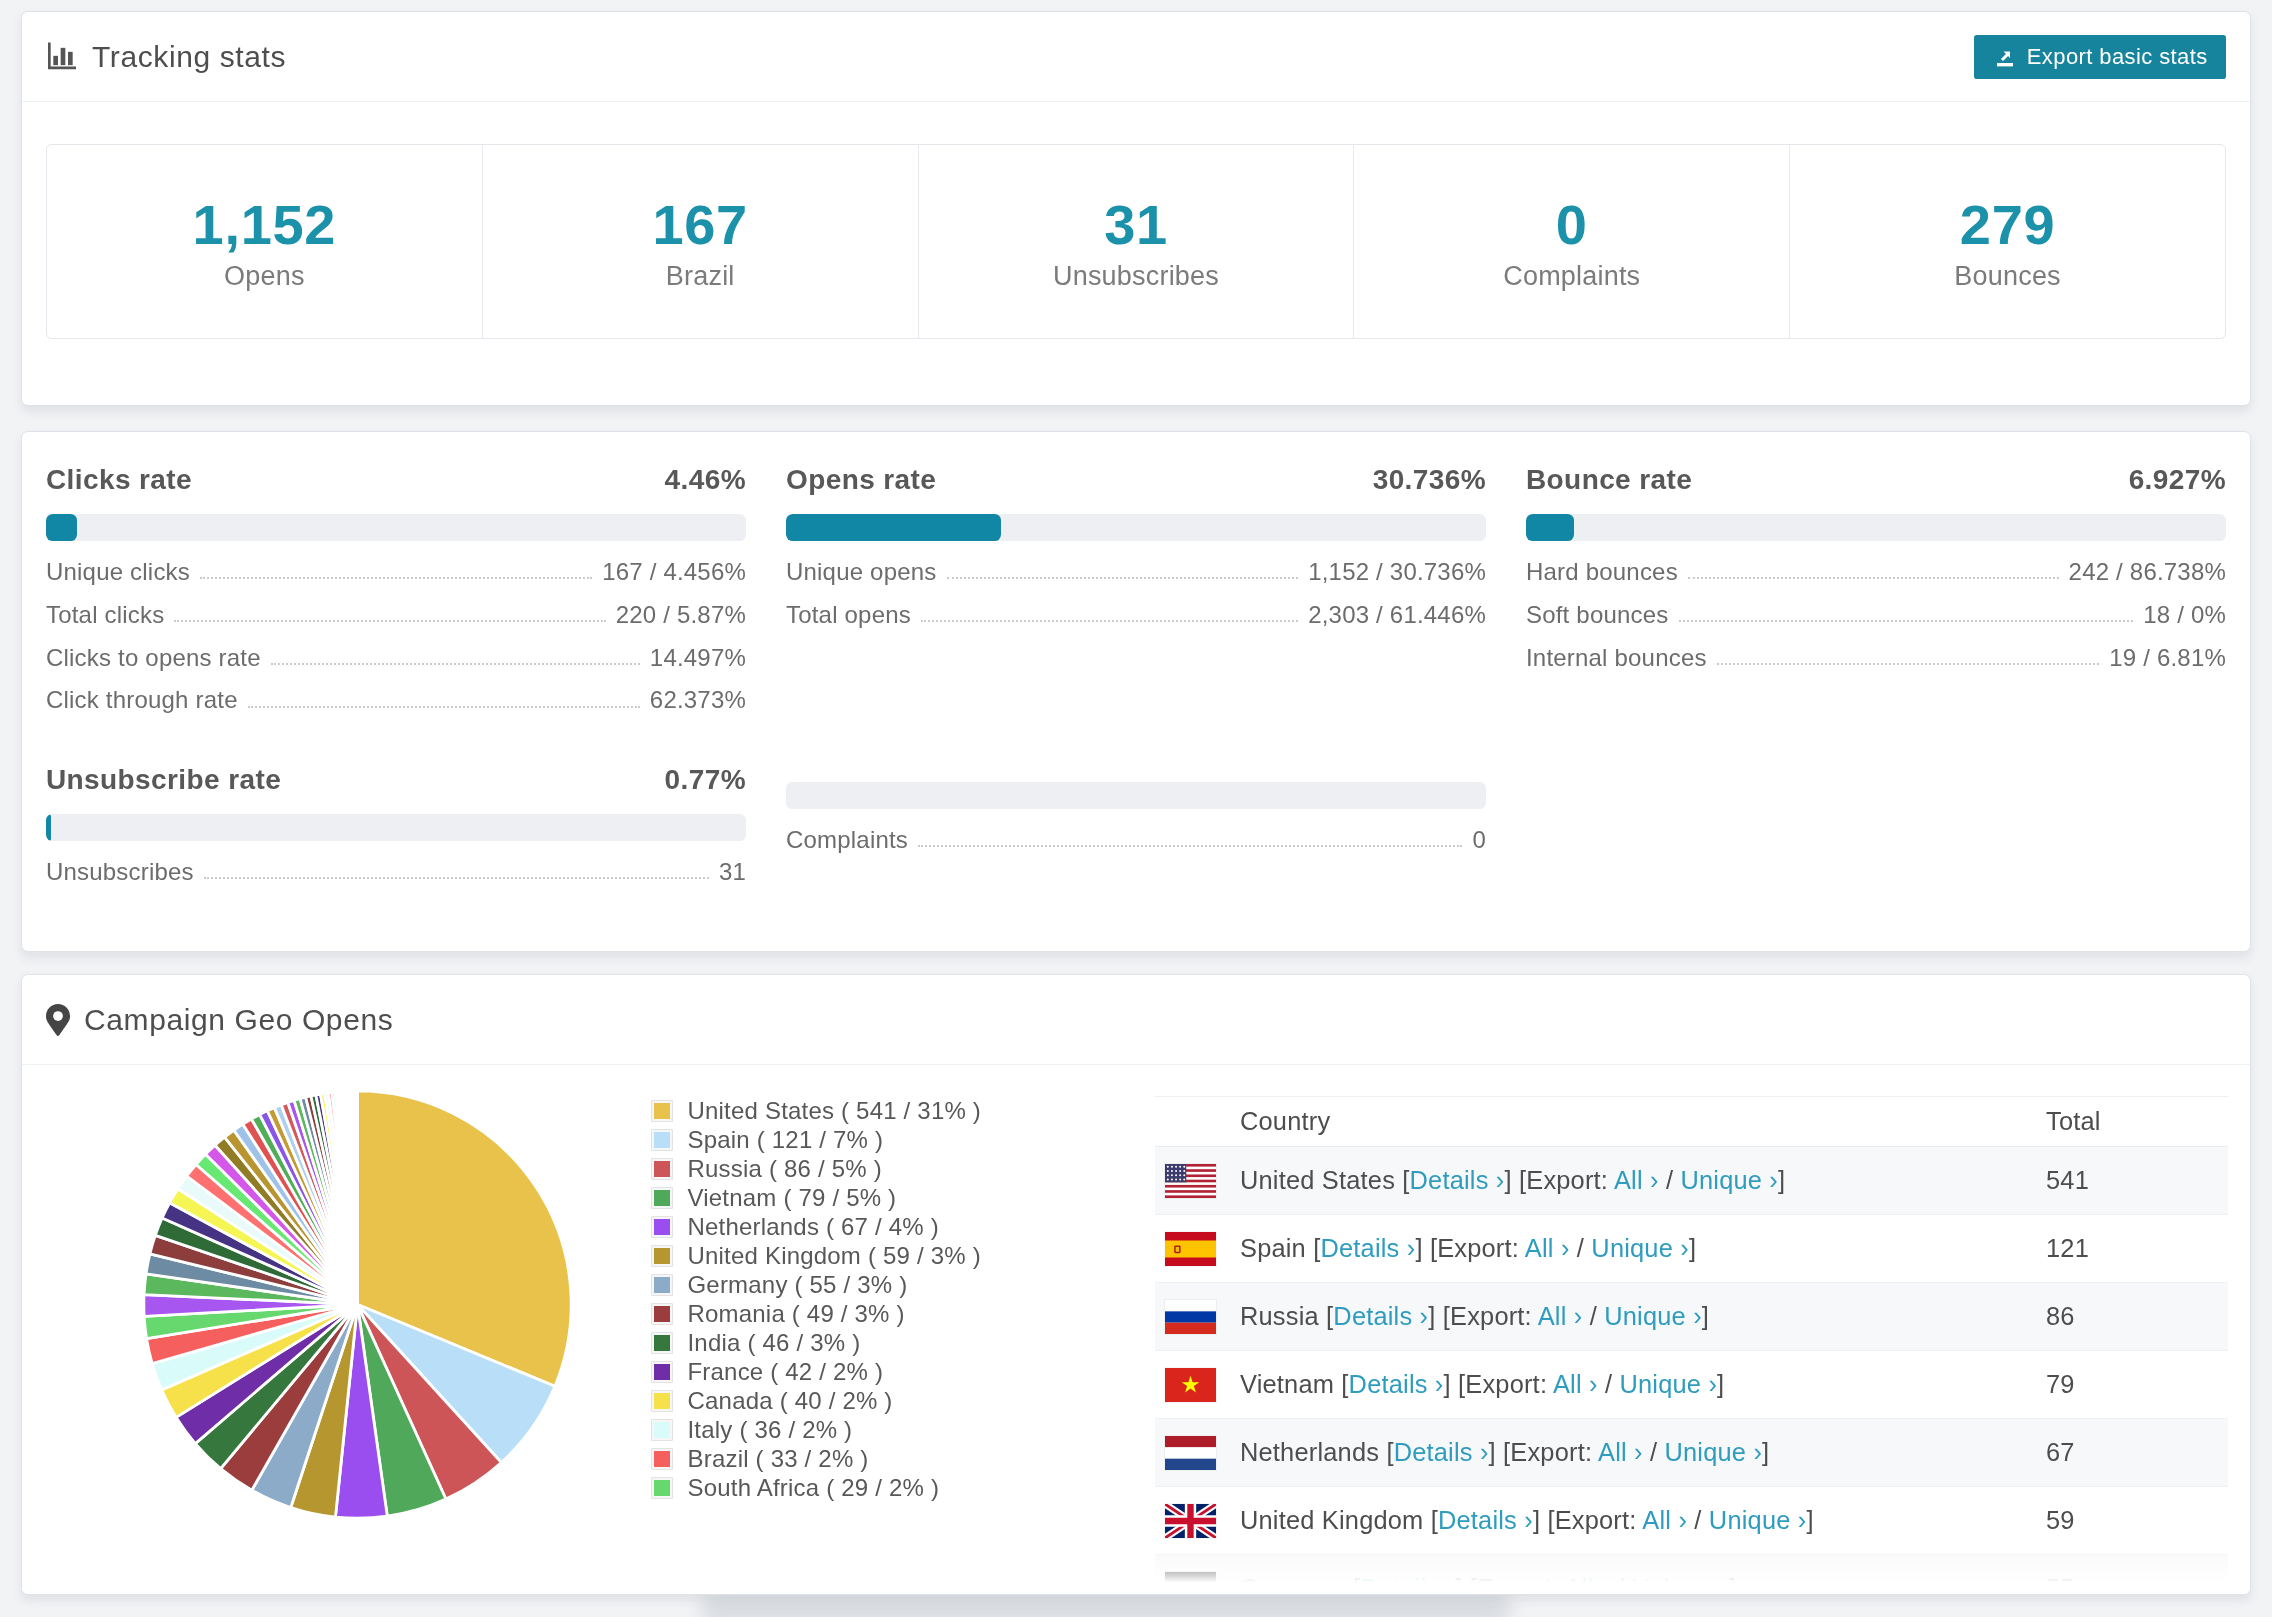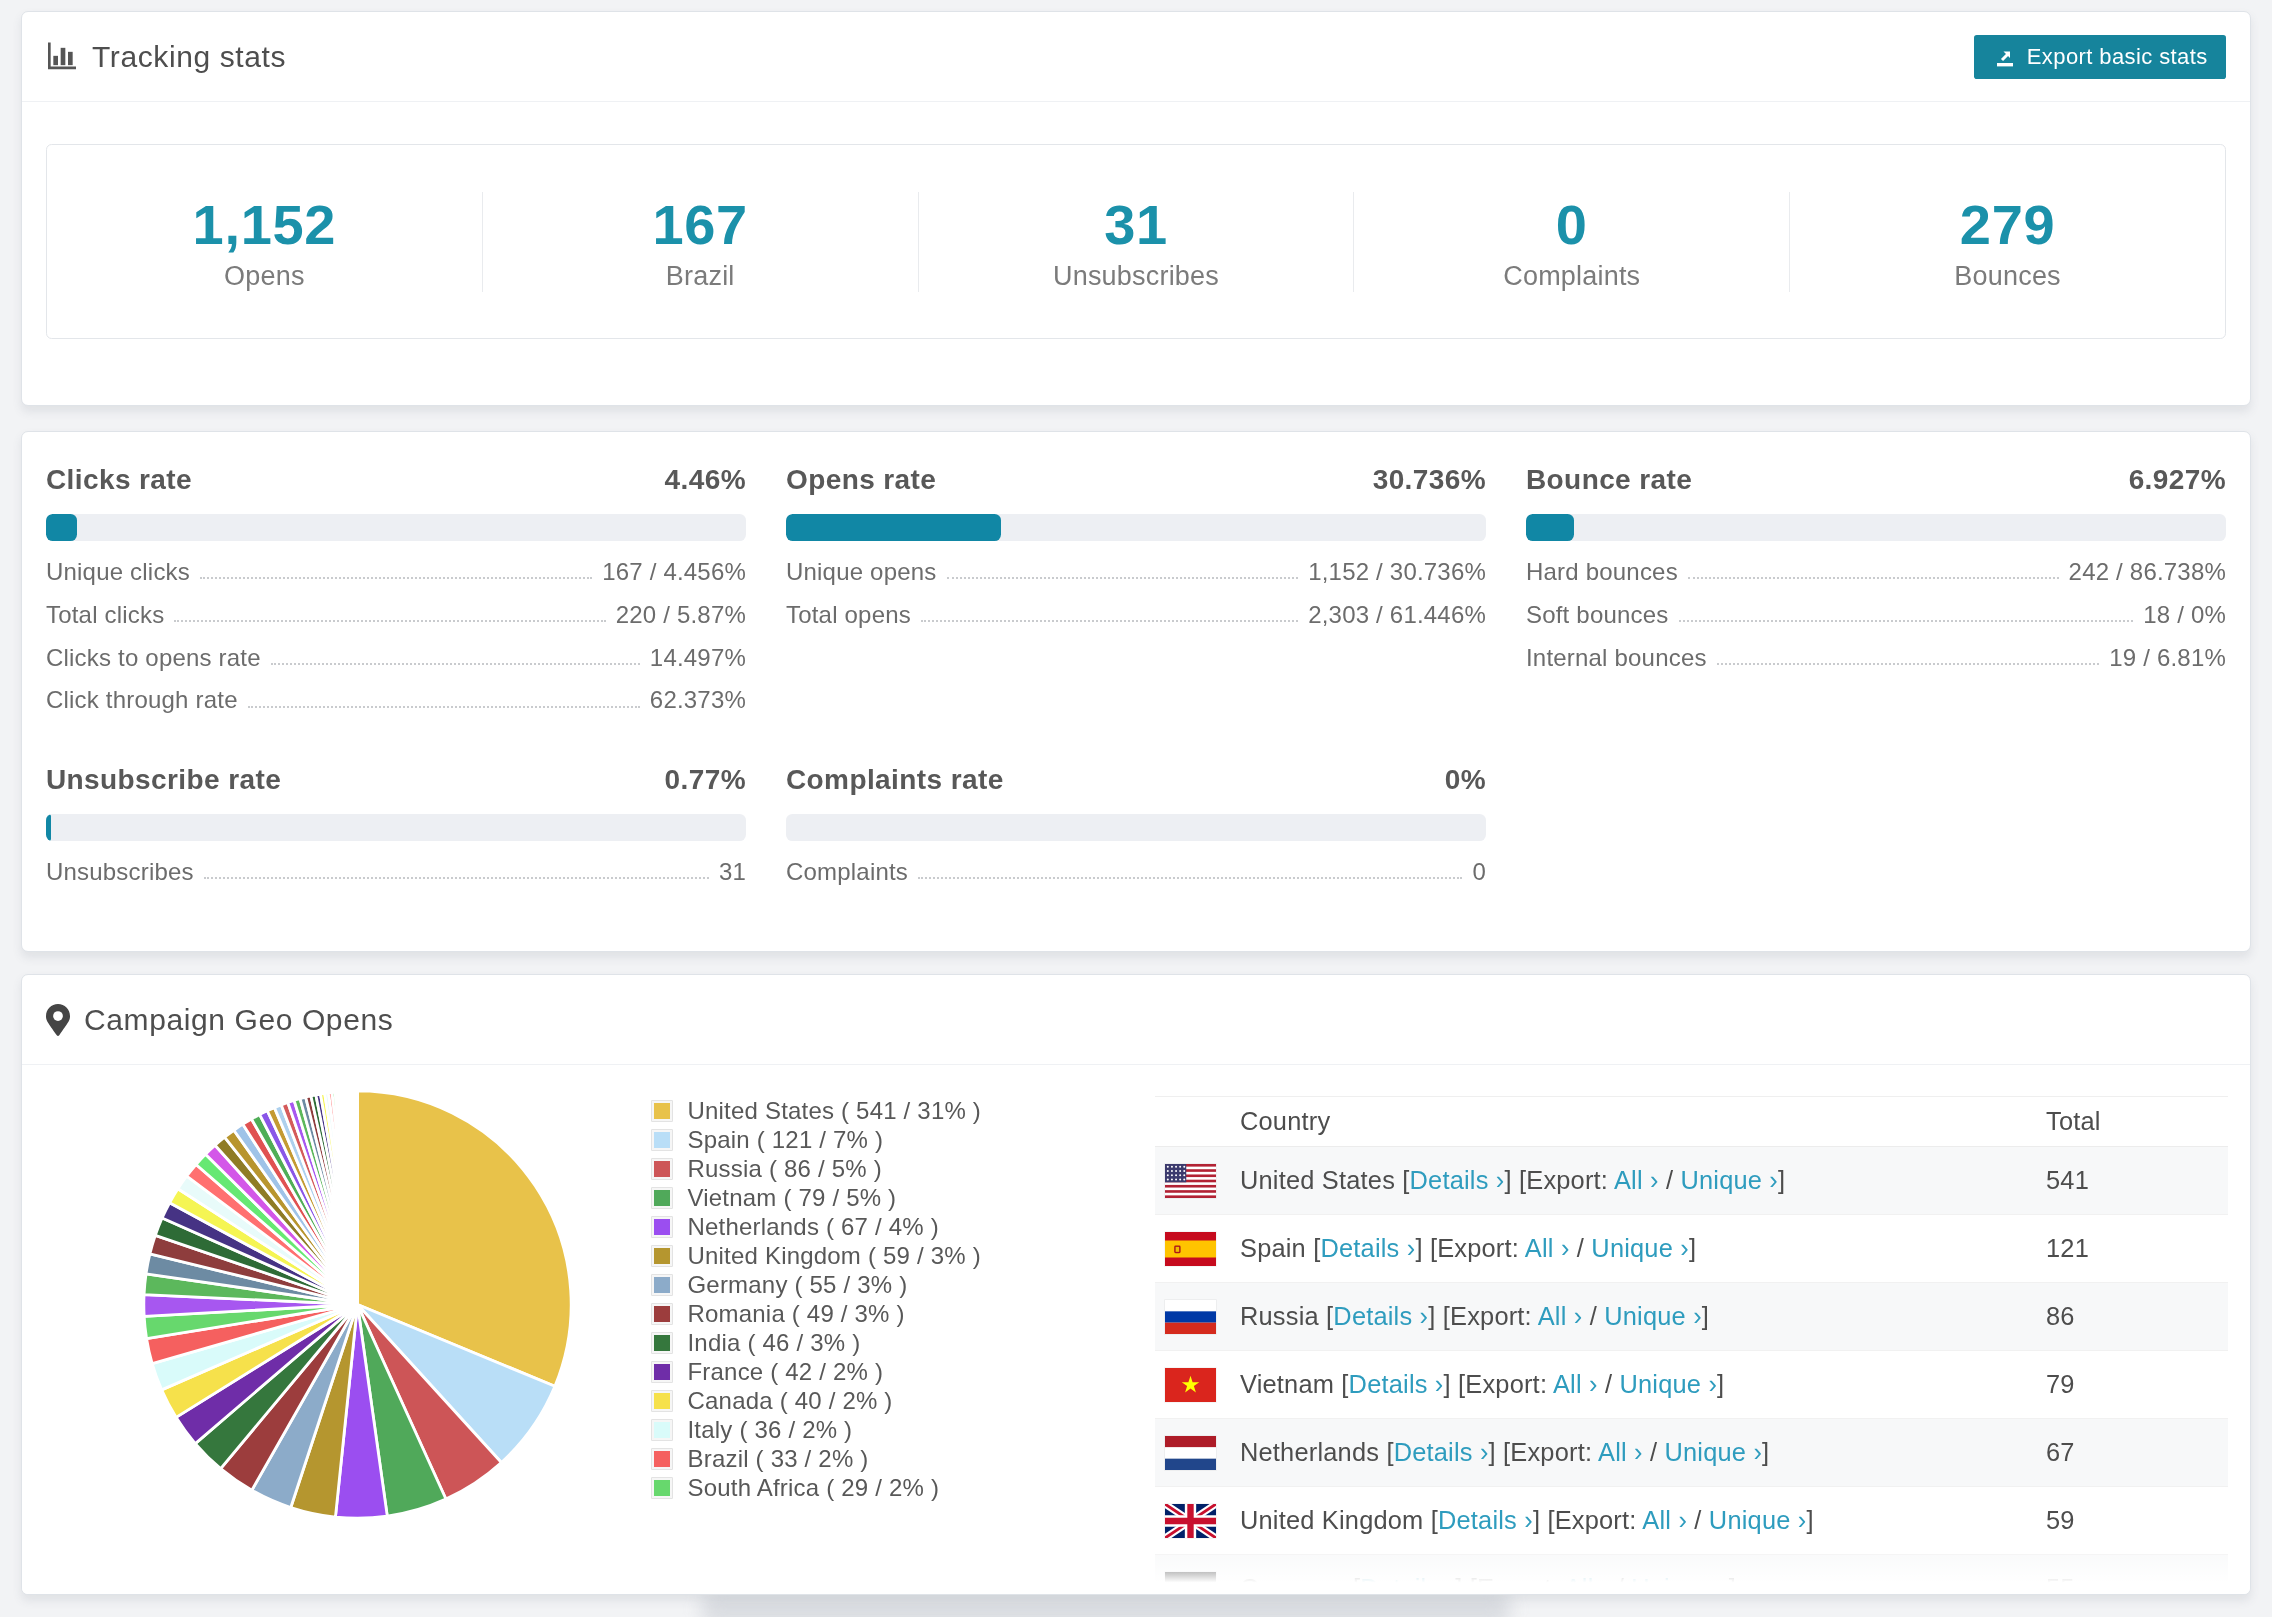--- a/index.html
+++ b/index.html
@@ -43,21 +43,20 @@
     height:44px; padding:0 18.4px; font-size:22px;
     font-family:inherit; letter-spacing:0.4px;
   }
 
   
   .summary-row {
     margin:42px 24px 0; height:195px;
     display:flex;
     border:0.7px solid #e3e6ea; border-radius:5.6px;
     background:#fff;
-    align-items:center;
   }
   .stat-box {
     flex:1; display:flex; flex-direction:column;
     align-items:center; justify-content:center;
     border-right:0.7px solid #e9ebee;
   }
   .stat-box:last-child { border-right:none; }
   .stat-value { font-size:56px; font-weight:700; color:var(--number,#1b91aa); letter-spacing:0.7px; }
   .stat-label { font-size:27px; color:#7b7b7b; margin-top:4px; }
 
@@ -243,24 +242,20 @@
           </div>
           <div class="rate-rows">
             <div class="rrow">
               <span>Unsubscribes</span>
               <span class="leader"></span>
               <span>31</span>
             </div>
           </div>
         </div>
         <div class="rate-block">
-          <div class="rate-head">
-            <span>Complaints rate</span>
-            <span>0%</span>
-          </div>
           <div class="bar"></div>
           <div class="rate-rows">
             <div class="rrow">
               <span>Complaints</span>
               <span class="leader"></span>
               <span>0</span>
             </div>
           </div>
         </div>
       </div>

